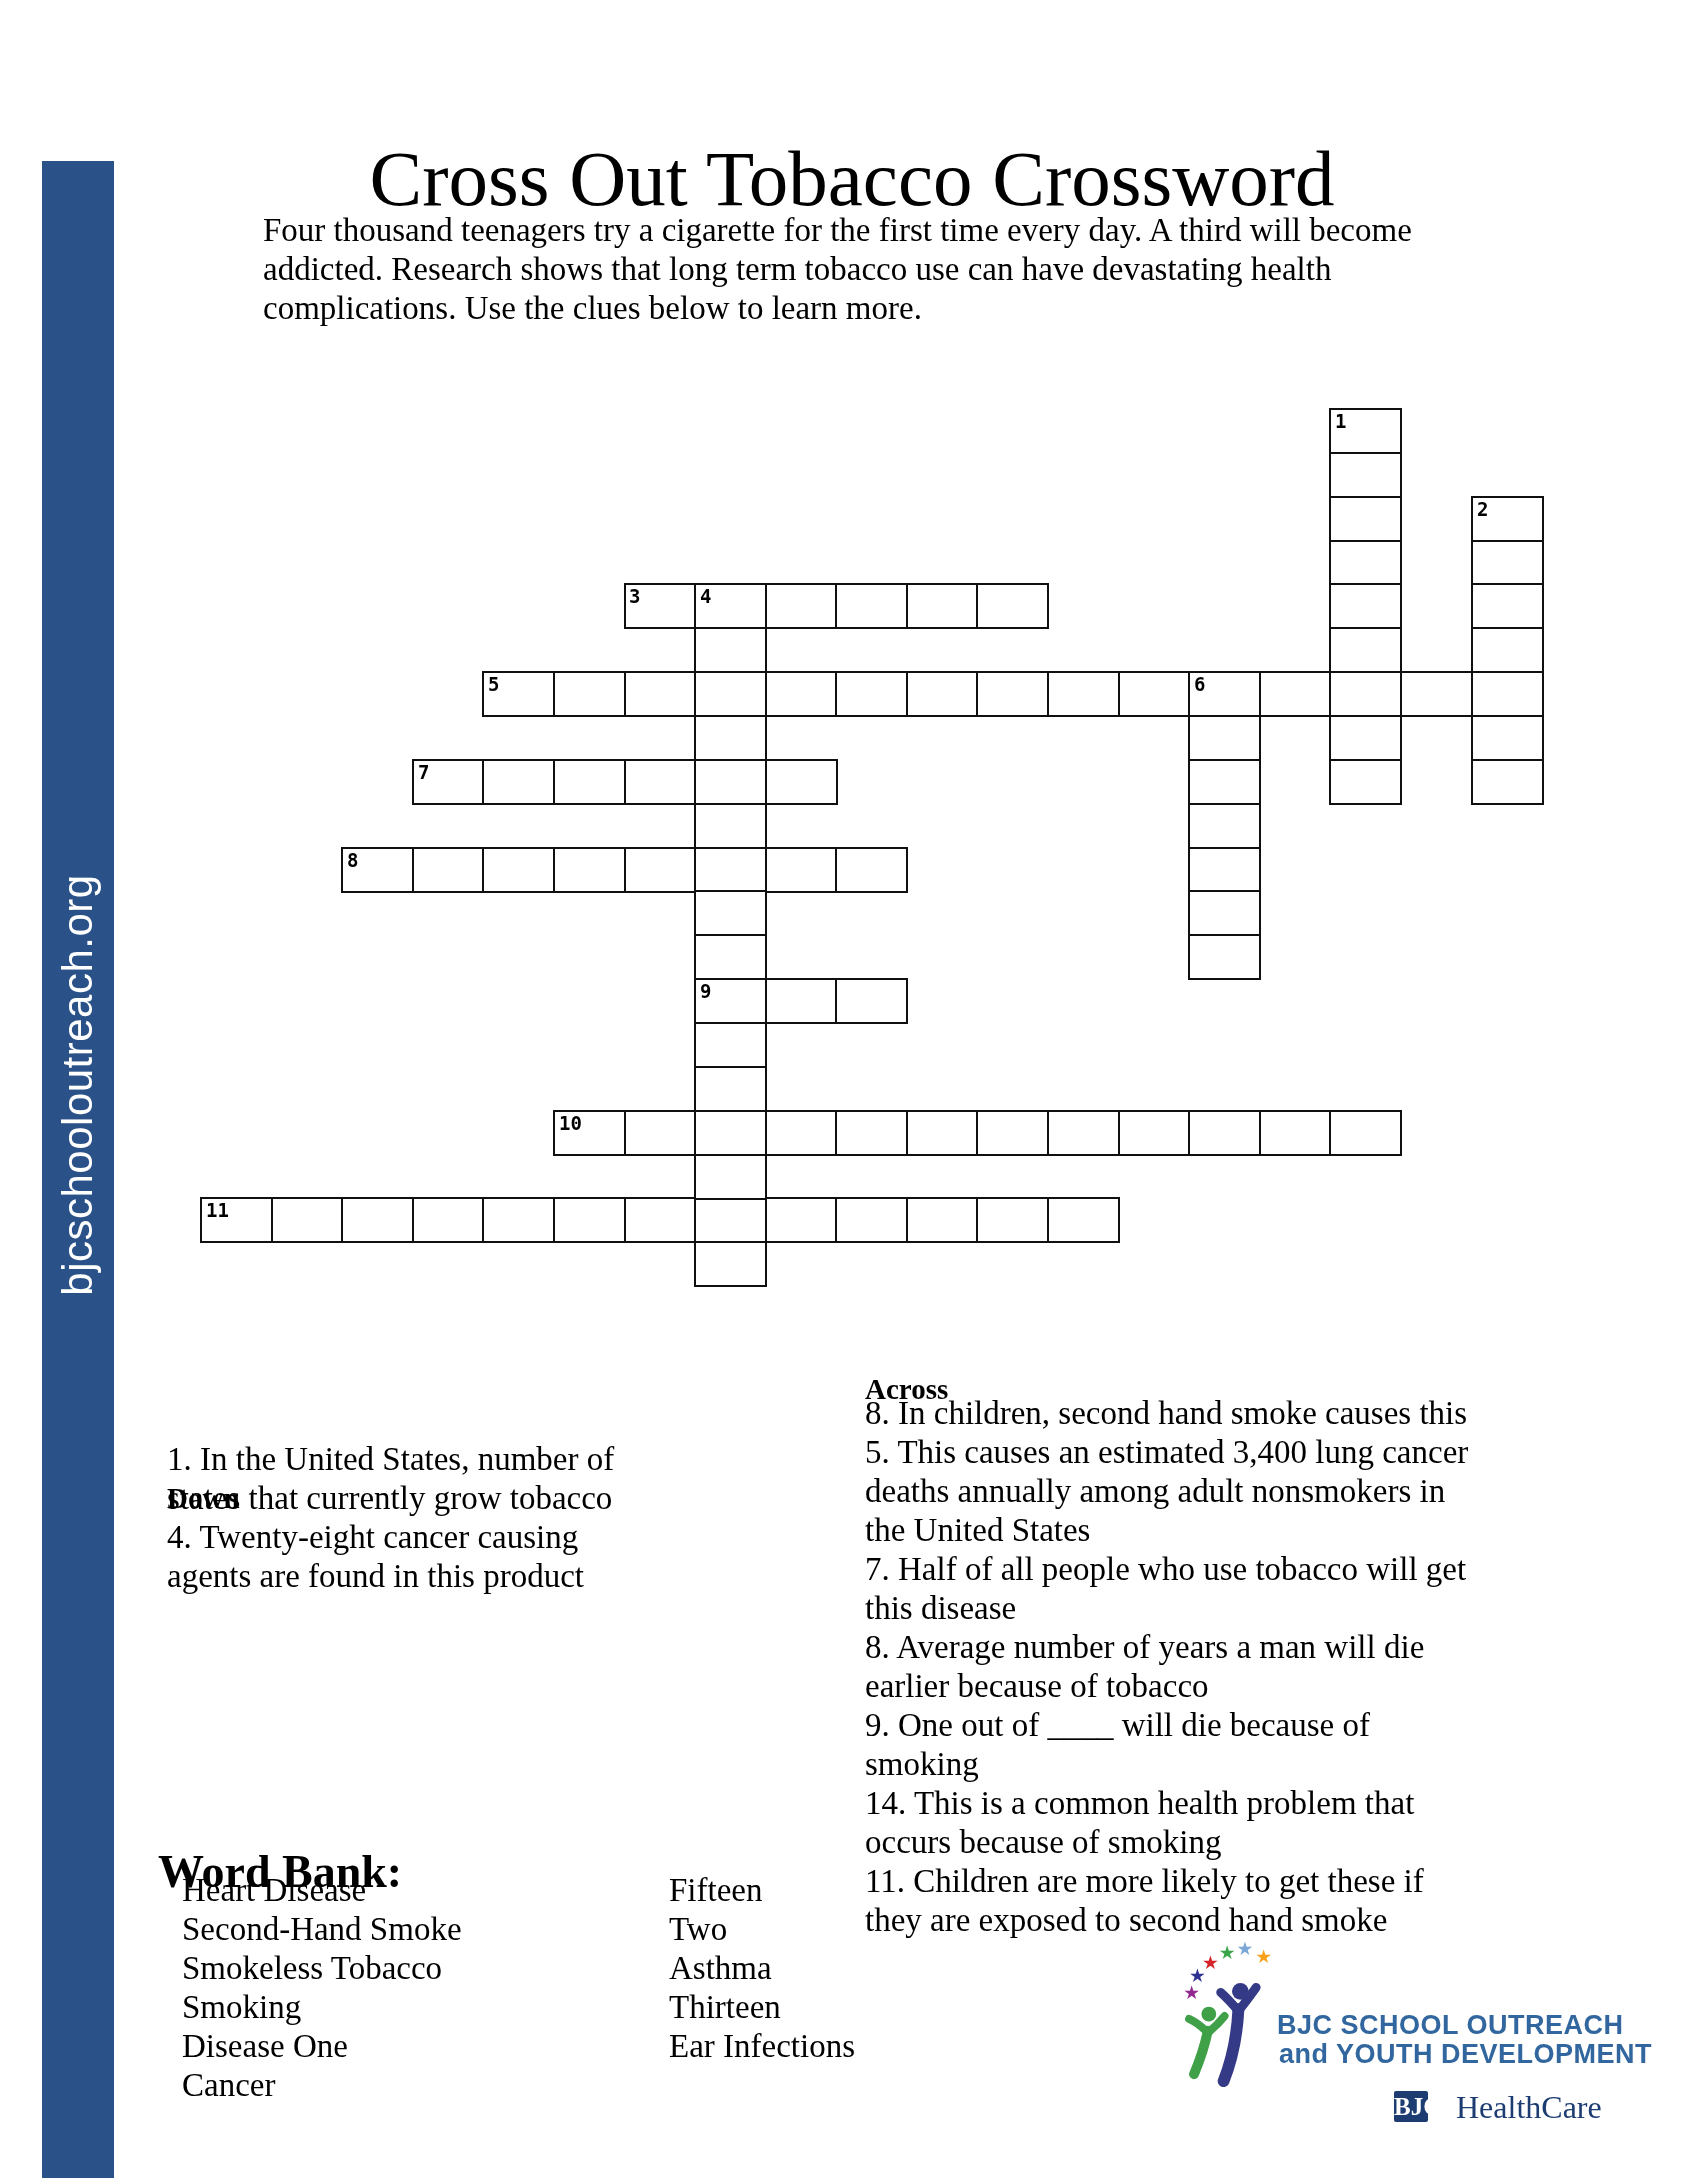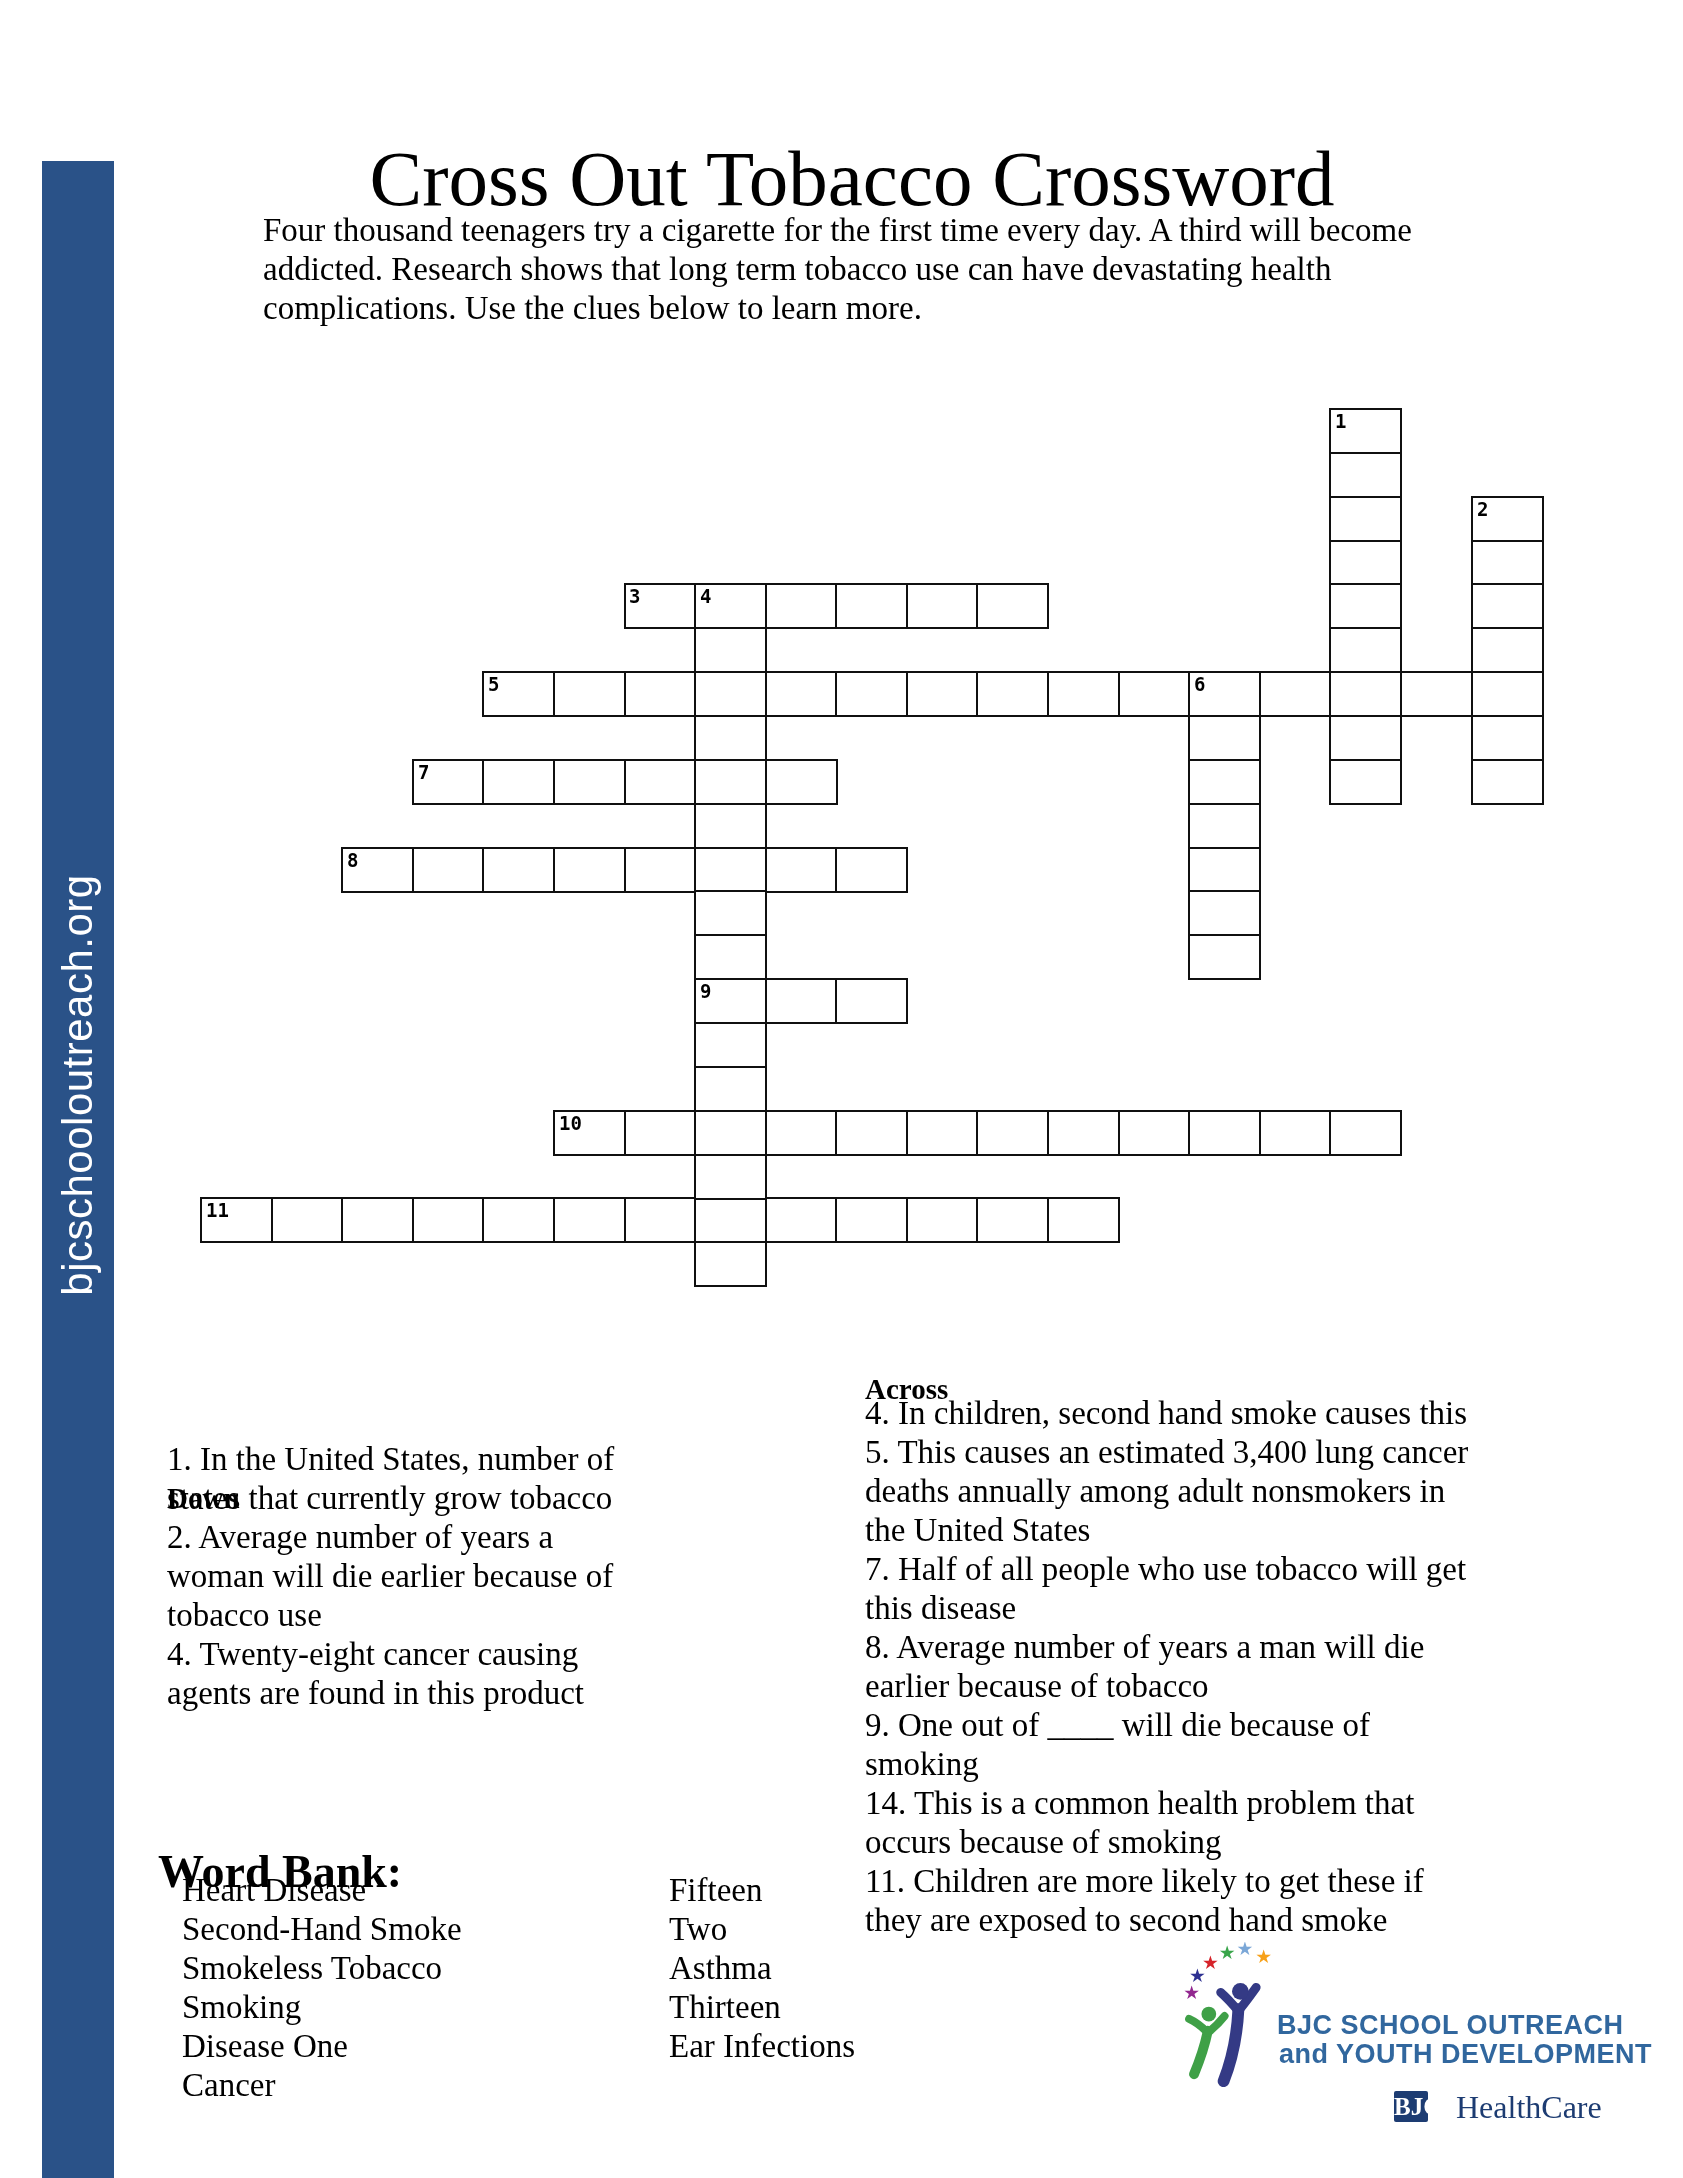--- a/index.html
+++ b/index.html
@@ -160,33 +160,32 @@
     <div class="cellnum" style="left: 359px; top: 706px;">10</div>
     <div class="cellnum" style="left: 6px; top: 793px;">11</div>
     <div class="cellnum" style="left: 1135px; top: 4px;">1</div>
     <div class="cellnum" style="left: 1277px; top: 92px;">2</div>
     <div class="cellnum" style="left: 500px; top: 179px;">4</div>
     <div class="cellnum" style="left: 994px; top: 267px;">6</div>
   </div>
 
 <h2 class="section-h" style="left:865px;top:1342px;">Across</h2>
 <div class="clue-list" id="across-clues" style="left:865px;top:1394px;width:612px;">
-    <div class="clue">4. In children, second hand smoke causes this</div>
+    <div class="clue">8. In children, second hand smoke causes this</div>
     <div class="clue">5. This causes an estimated 3,400 lung cancer deaths annually among adult nonsmokers in the United States</div>
     <div class="clue">7. Half of all people who use tobacco will get this disease</div>
     <div class="clue">8. Average number of years a man will die earlier because of tobacco</div>
     <div class="clue">9.  One out of ____ will die because of smoking</div>
     <div class="clue">14. This is a common health problem that occurs because of smoking</div>
     <div class="clue">11.  Children are more likely to get these if they are exposed to second hand smoke</div>
   </div>
 
 <h2 class="section-h" style="left:167px;top:1451px;">Down</h2>
 <div class="clue-list" id="down-clues" style="left:167px;top:1440px;width:470px;">
     <div class="clue">1. In the United States, number of states that currently grow tobacco</div>
-    <div class="clue">2. Average number of years a woman will die earlier because of tobacco use</div>
     <div class="clue">4. Twenty-eight cancer causing agents are found in this product</div>
   </div>
 
 <h2 class="wordbank-h" style="left:158px;top:1810px;">Word Bank:</h2>
 <div class="wb-col" id="wb-col1" style="left:182px;top:1871px;">
     <div class="wb-item">Heart Disease</div>
     <div class="wb-item">Second-Hand Smoke</div>
     <div class="wb-item">Smokeless Tobacco</div>
     <div class="wb-item">Smoking</div>
     <div class="wb-item">Disease One</div>

